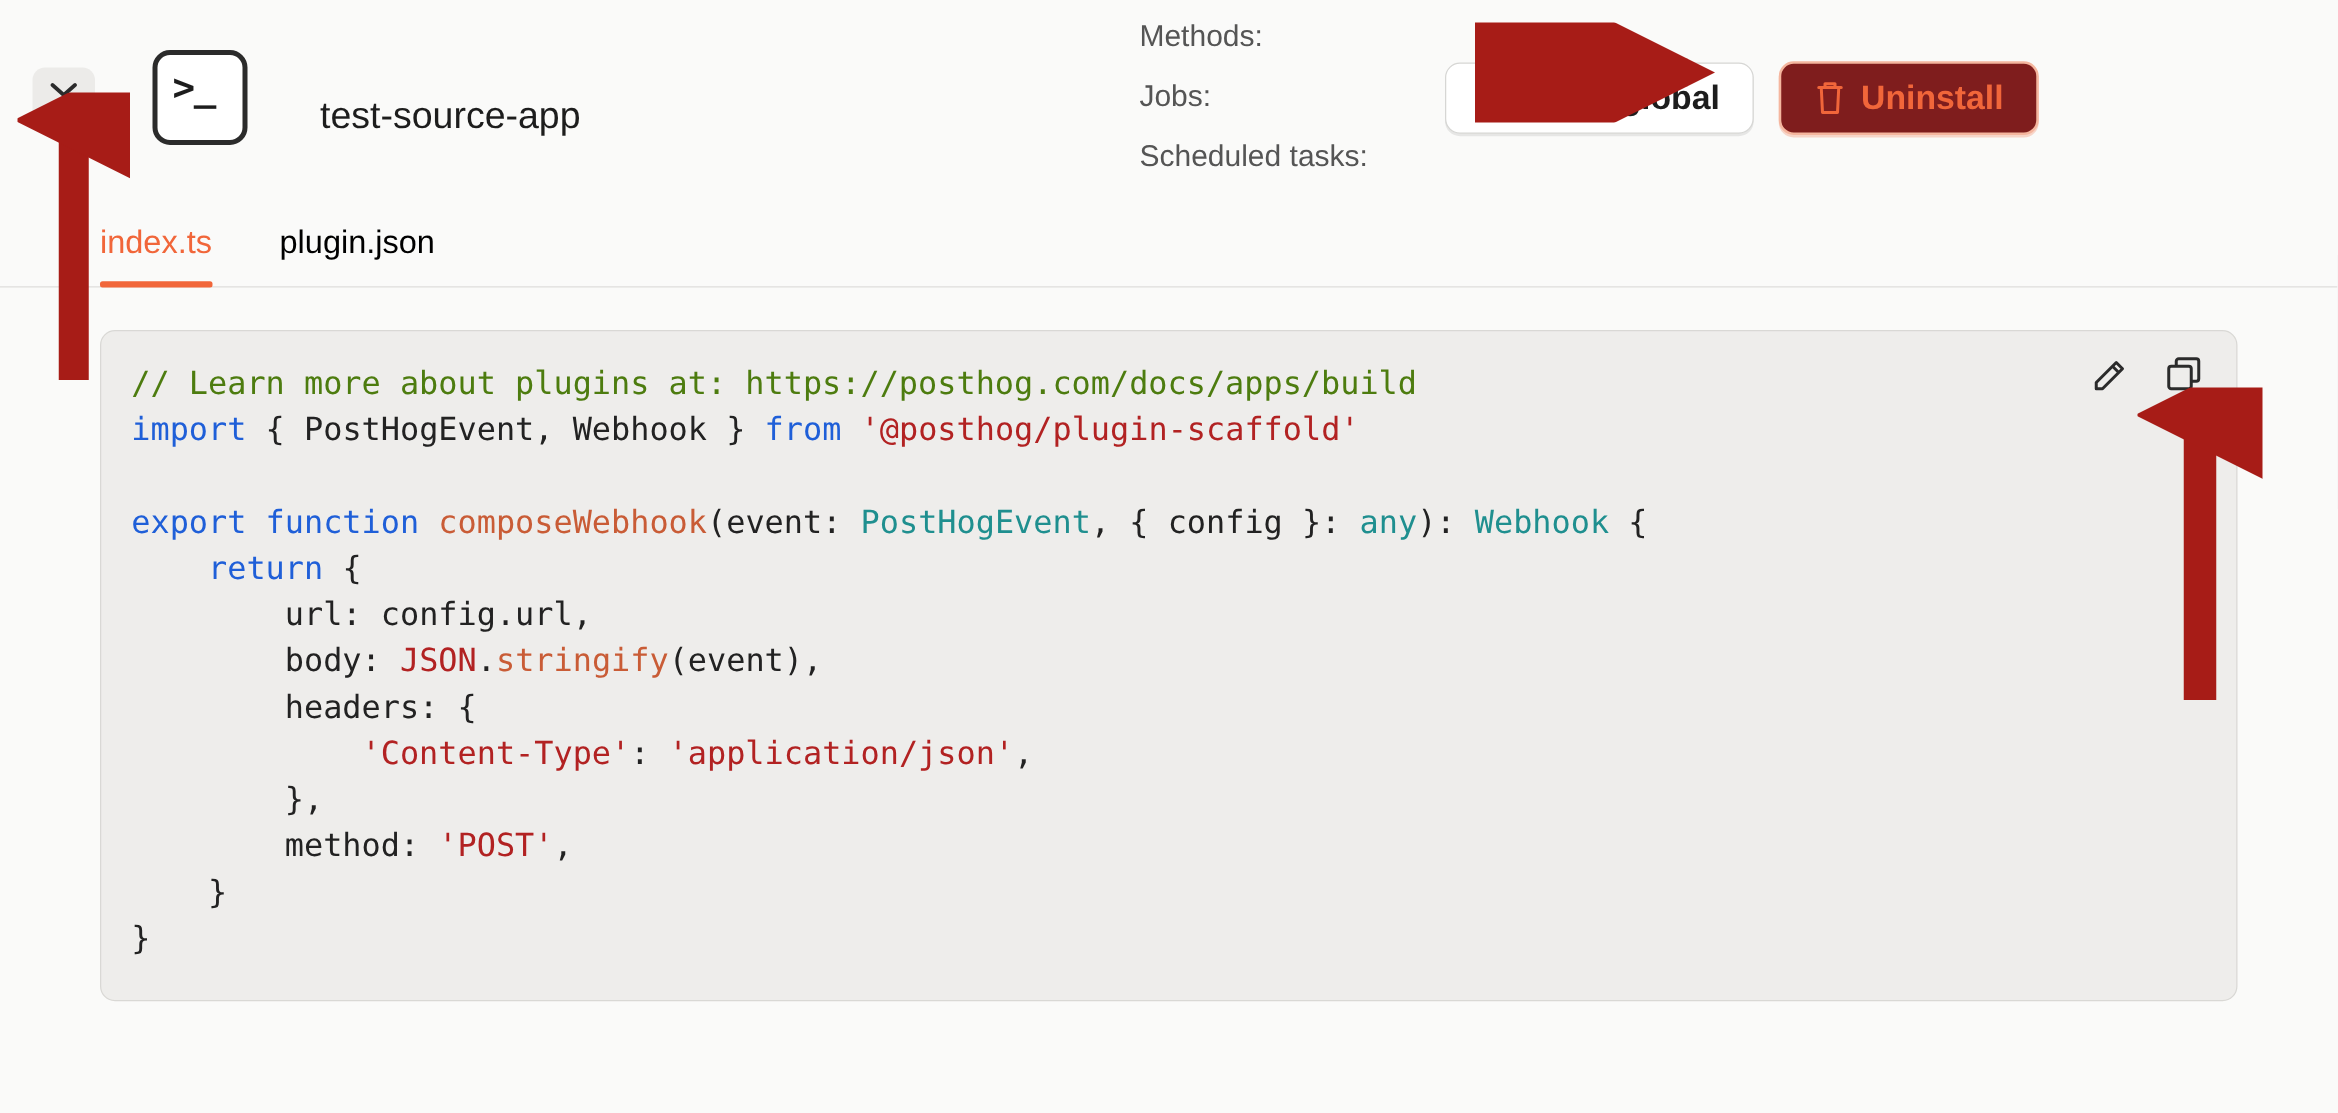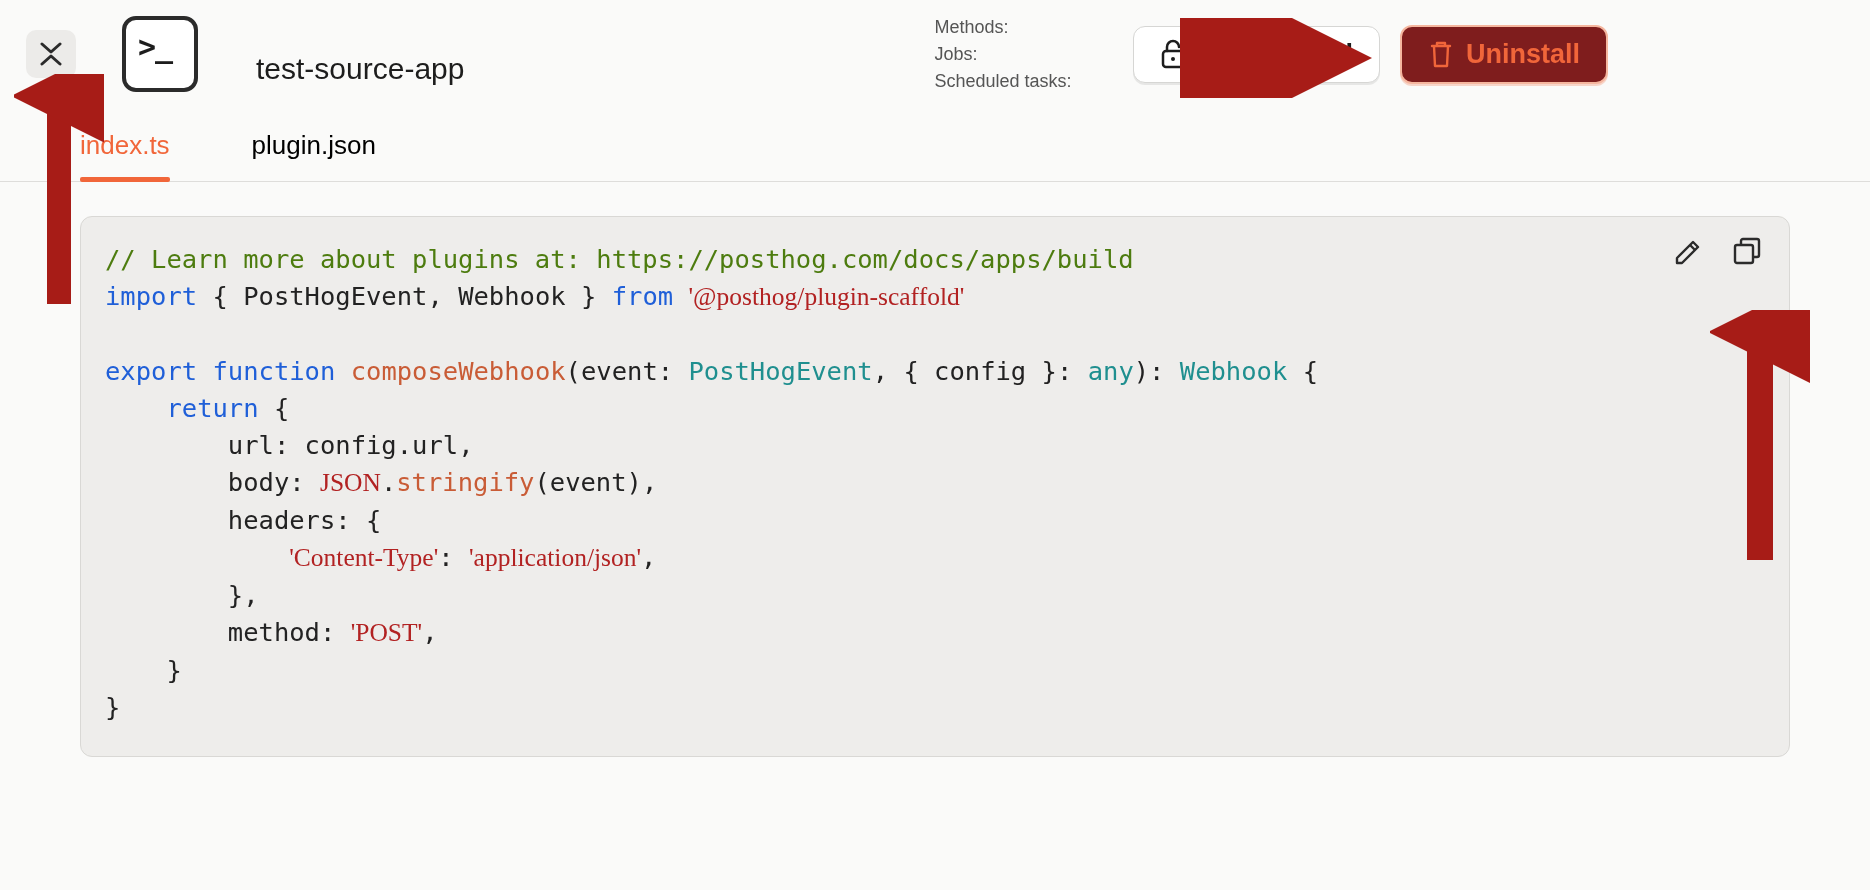--- a/index.html
+++ b/index.html
@@ -65,22 +65,22 @@
     font-size: 30px;
     font-weight: 400;
     color: #1d1d1d;
     margin-left: 36px;
     margin-top: 30px;
   }
 
   .meta {
     display: flex;
     flex-direction: column;
-    gap: 6px;
-    font-size: 18px;
+    gap: 20px;
+    font-size: 24px;
     color: #555;
     margin-left: auto;
     margin-right: 40px;
     padding-left: 200px; 
   }
   .meta-row { display:flex; gap:6px; }
 
   .header-actions {
     display: flex;
     gap: 20px;
@@ -109,21 +109,21 @@
     background: #7f1d1d;
     border: 2px solid #f5b69f;
     color: #f1663a;
     box-shadow: 0 2px 0 rgba(241,102,58,0.25);
   }
 
   
   .tabs {
     display: flex;
     align-items: center;
-    gap: 82px;
+    gap: 54px;
     padding: 26px 0 0 80px;
     border-bottom: 1.5px solid #dedddb;
   }
   .tab {
     font-size: 26px;
     color: #000000;
     padding-bottom: 20px;
     cursor: pointer;
     position: relative;
   }
@@ -171,21 +171,21 @@
     font-family: ui-monospace, SFMono-Regular, Menlo, Consolas, monospace;
     font-size: 25.5px;
     line-height: 1.45;
     white-space: pre;
     color: #222;
   }
   .tok-comment { color: #4d7c0f; }
   .tok-kw      { color: #1f5fd8; }
   .tok-fn      { color: #c95c36; }
   .tok-type    { color: #1f8f8f; }
-  .tok-str     { color: #b22222; font-family: Liberation Serif, serif; }
+  .tok-str     { color: #b22222; }
   .tok-ident   { color: #222; }
   .tok-punc    { color: #222; }
 
   
   .arrow {
     position: absolute;
     pointer-events: none;
   }
 </style>
 </head>

